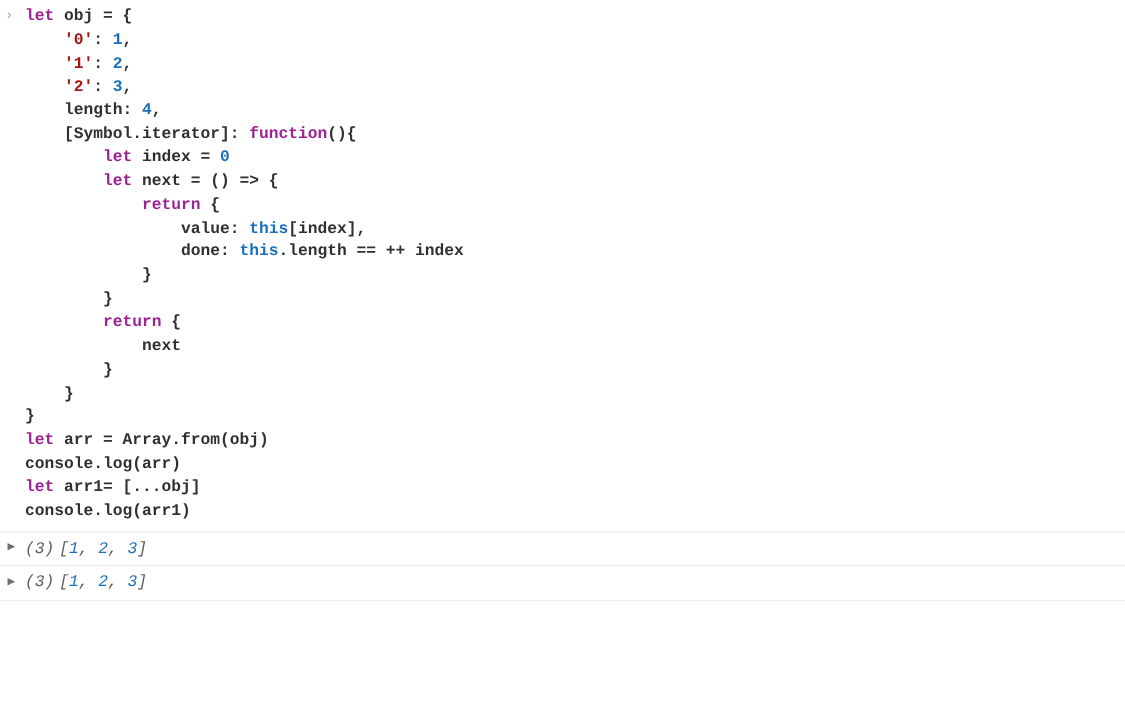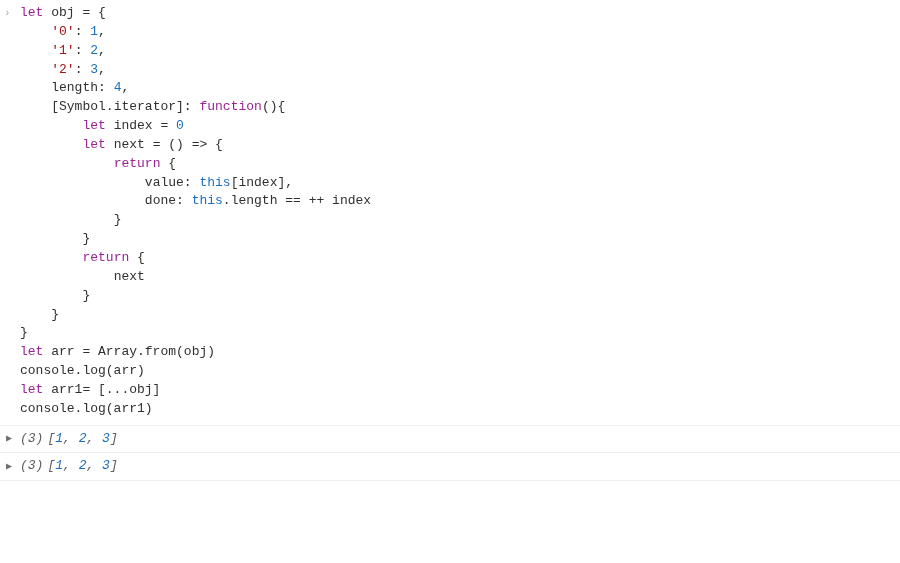--- a/index.html
+++ b/index.html
@@ -24,20 +24,21 @@
     position: absolute;
     left: 4px;
     top: 2px;
     color: #a7a7a7;
     font-size: 11px;
     user-select: none;
   }
   .code {
     white-space: pre;
     font-family: Consolas, "Courier New", monospace;
+    font-weight: bold;
   }
   .tok-kw   { color: #9b2393; }
   .tok-str  { color: #a31515; }    
   .tok-num  { color: #1c6fbd; }    
   .tok-this2{ color: #1c6fbd; }
 
   .output-row {
     display: flex;
     align-items: center;
     padding: 4px 0 4px 20px;

